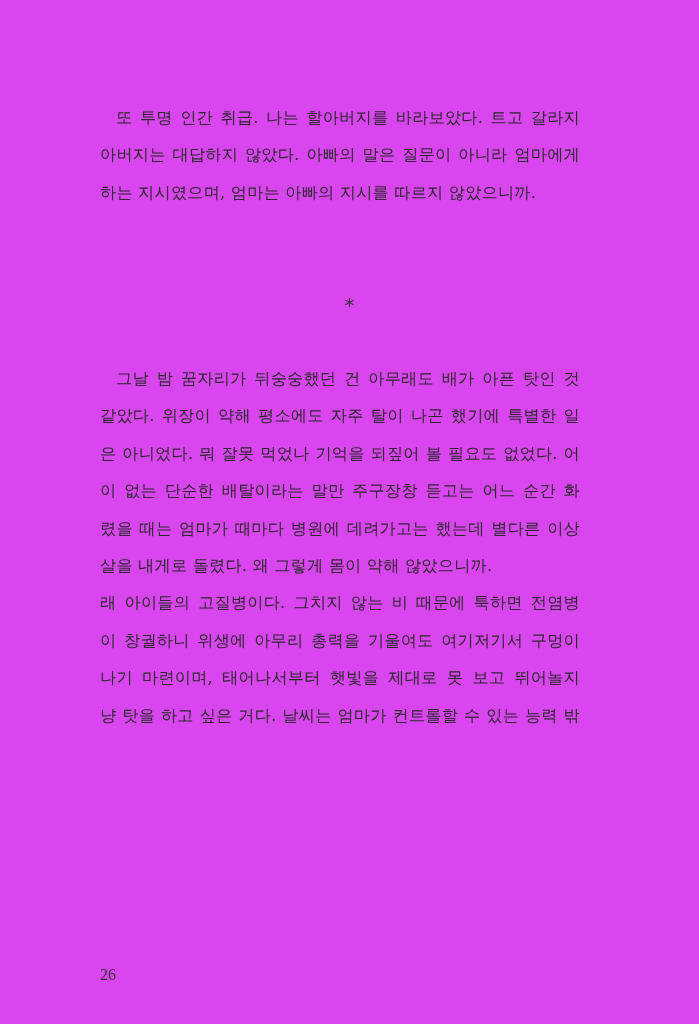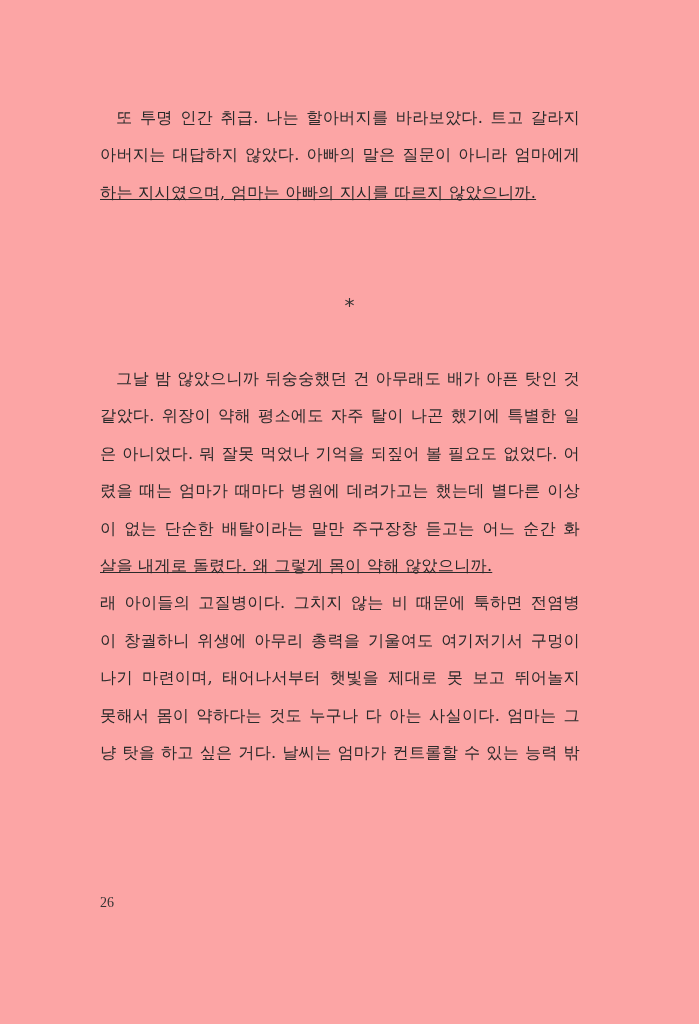--- a/index.html
+++ b/index.html
@@ -12,87 +12,85 @@
     height: 1024px;
     position: relative;
     overflow: hidden;
     font-family: "DejaVu Serif", "Liberation Serif", serif;
     color: #2a2a2a;
   }
   .page {
     position: absolute;
     left: 0; top: 0;
     width: 699px; height: 1024px;
-    background: #fca5a5;
+    background: #d946ef;
   }
   .text-block {
     position: absolute;
     left: 100px;
     width: 480px;
   }
   .line {
     height: 37.4px;
     line-height: 37.4px;
     font-size: 16.2px;
     white-space: nowrap;
     text-align: justify;
     text-align-last: justify;
     letter-spacing: 0.2px;
   }
   .line.last {
     text-align-last: left;
-    text-decoration: underline;
   }
   .line.indent {
     padding-left: 16px;
   }
   #block1 { top: 99px; }
   #block2 { top: 360px; }
   .separator {
     position: absolute;
     left: 0;
     width: 699px;
     top: 290px;
     text-align: center;
     font-size: 20px;
     color: #333;
     line-height: 30px;
     font-family: "DejaVu Sans", sans-serif;
   }
   .page-number {
     position: absolute;
     left: 100px;
-    top: 895px;
-    font-size: 14px;
+    top: 966px;
+    font-size: 16px;
     color: #333;
     font-family: "Liberation Serif", serif;
   }
 </style>
 </head>
 <body>
 
 <div class="page">
 
   <div class="text-block" id="block1">
     <div class="line indent">또 투명 인간 취급. 나는 할아버지를 바라보았다. 트고 갈라지</div>
     <div class="line">아버지는 대답하지 않았다. 아빠의 말은 질문이 아니라 엄마에게</div>
     <div class="line last">하는 지시였으며, 엄마는 아빠의 지시를 따르지 않았으니까.</div>
   </div>
 
   <div class="separator">*</div>
 
   <div class="text-block" id="block2">
-    <div class="line indent">그날 밤 않았으니까 뒤숭숭했던 건 아무래도 배가 아픈 탓인 것</div>
+    <div class="line indent">그날 밤 꿈자리가 뒤숭숭했던 건 아무래도 배가 아픈 탓인 것</div>
     <div class="line">같았다. 위장이 약해 평소에도 자주 탈이 나곤 했기에 특별한 일</div>
     <div class="line">은 아니었다. 뭐 잘못 먹었나 기억을 되짚어 볼 필요도 없었다. 어</div>
+    <div class="line">이 없는 단순한 배탈이라는 말만 주구장창 듣고는 어느 순간 화</div>
     <div class="line">렸을 때는 엄마가 때마다 병원에 데려가고는 했는데 별다른 이상</div>
-    <div class="line">이 없는 단순한 배탈이라는 말만 주구장창 듣고는 어느 순간 화</div>
     <div class="line last">살을 내게로 돌렸다. 왜 그렇게 몸이 약해 않았으니까.</div>
     <div class="line">래 아이들의 고질병이다. 그치지 않는 비 때문에 툭하면 전염병</div>
     <div class="line">이 창궐하니 위생에 아무리 총력을 기울여도 여기저기서 구멍이</div>
     <div class="line">나기 마련이며, 태어나서부터 햇빛을 제대로 못 보고 뛰어놀지</div>
-    <div class="line">못해서 몸이 약하다는 것도 누구나 다 아는 사실이다. 엄마는 그</div>
     <div class="line">냥 탓을 하고 싶은 거다. 날씨는 엄마가 컨트롤할 수 있는 능력 밖</div>
   </div>
 
   <div class="page-number">26</div>
 
 </div>
 
 </body></html>

